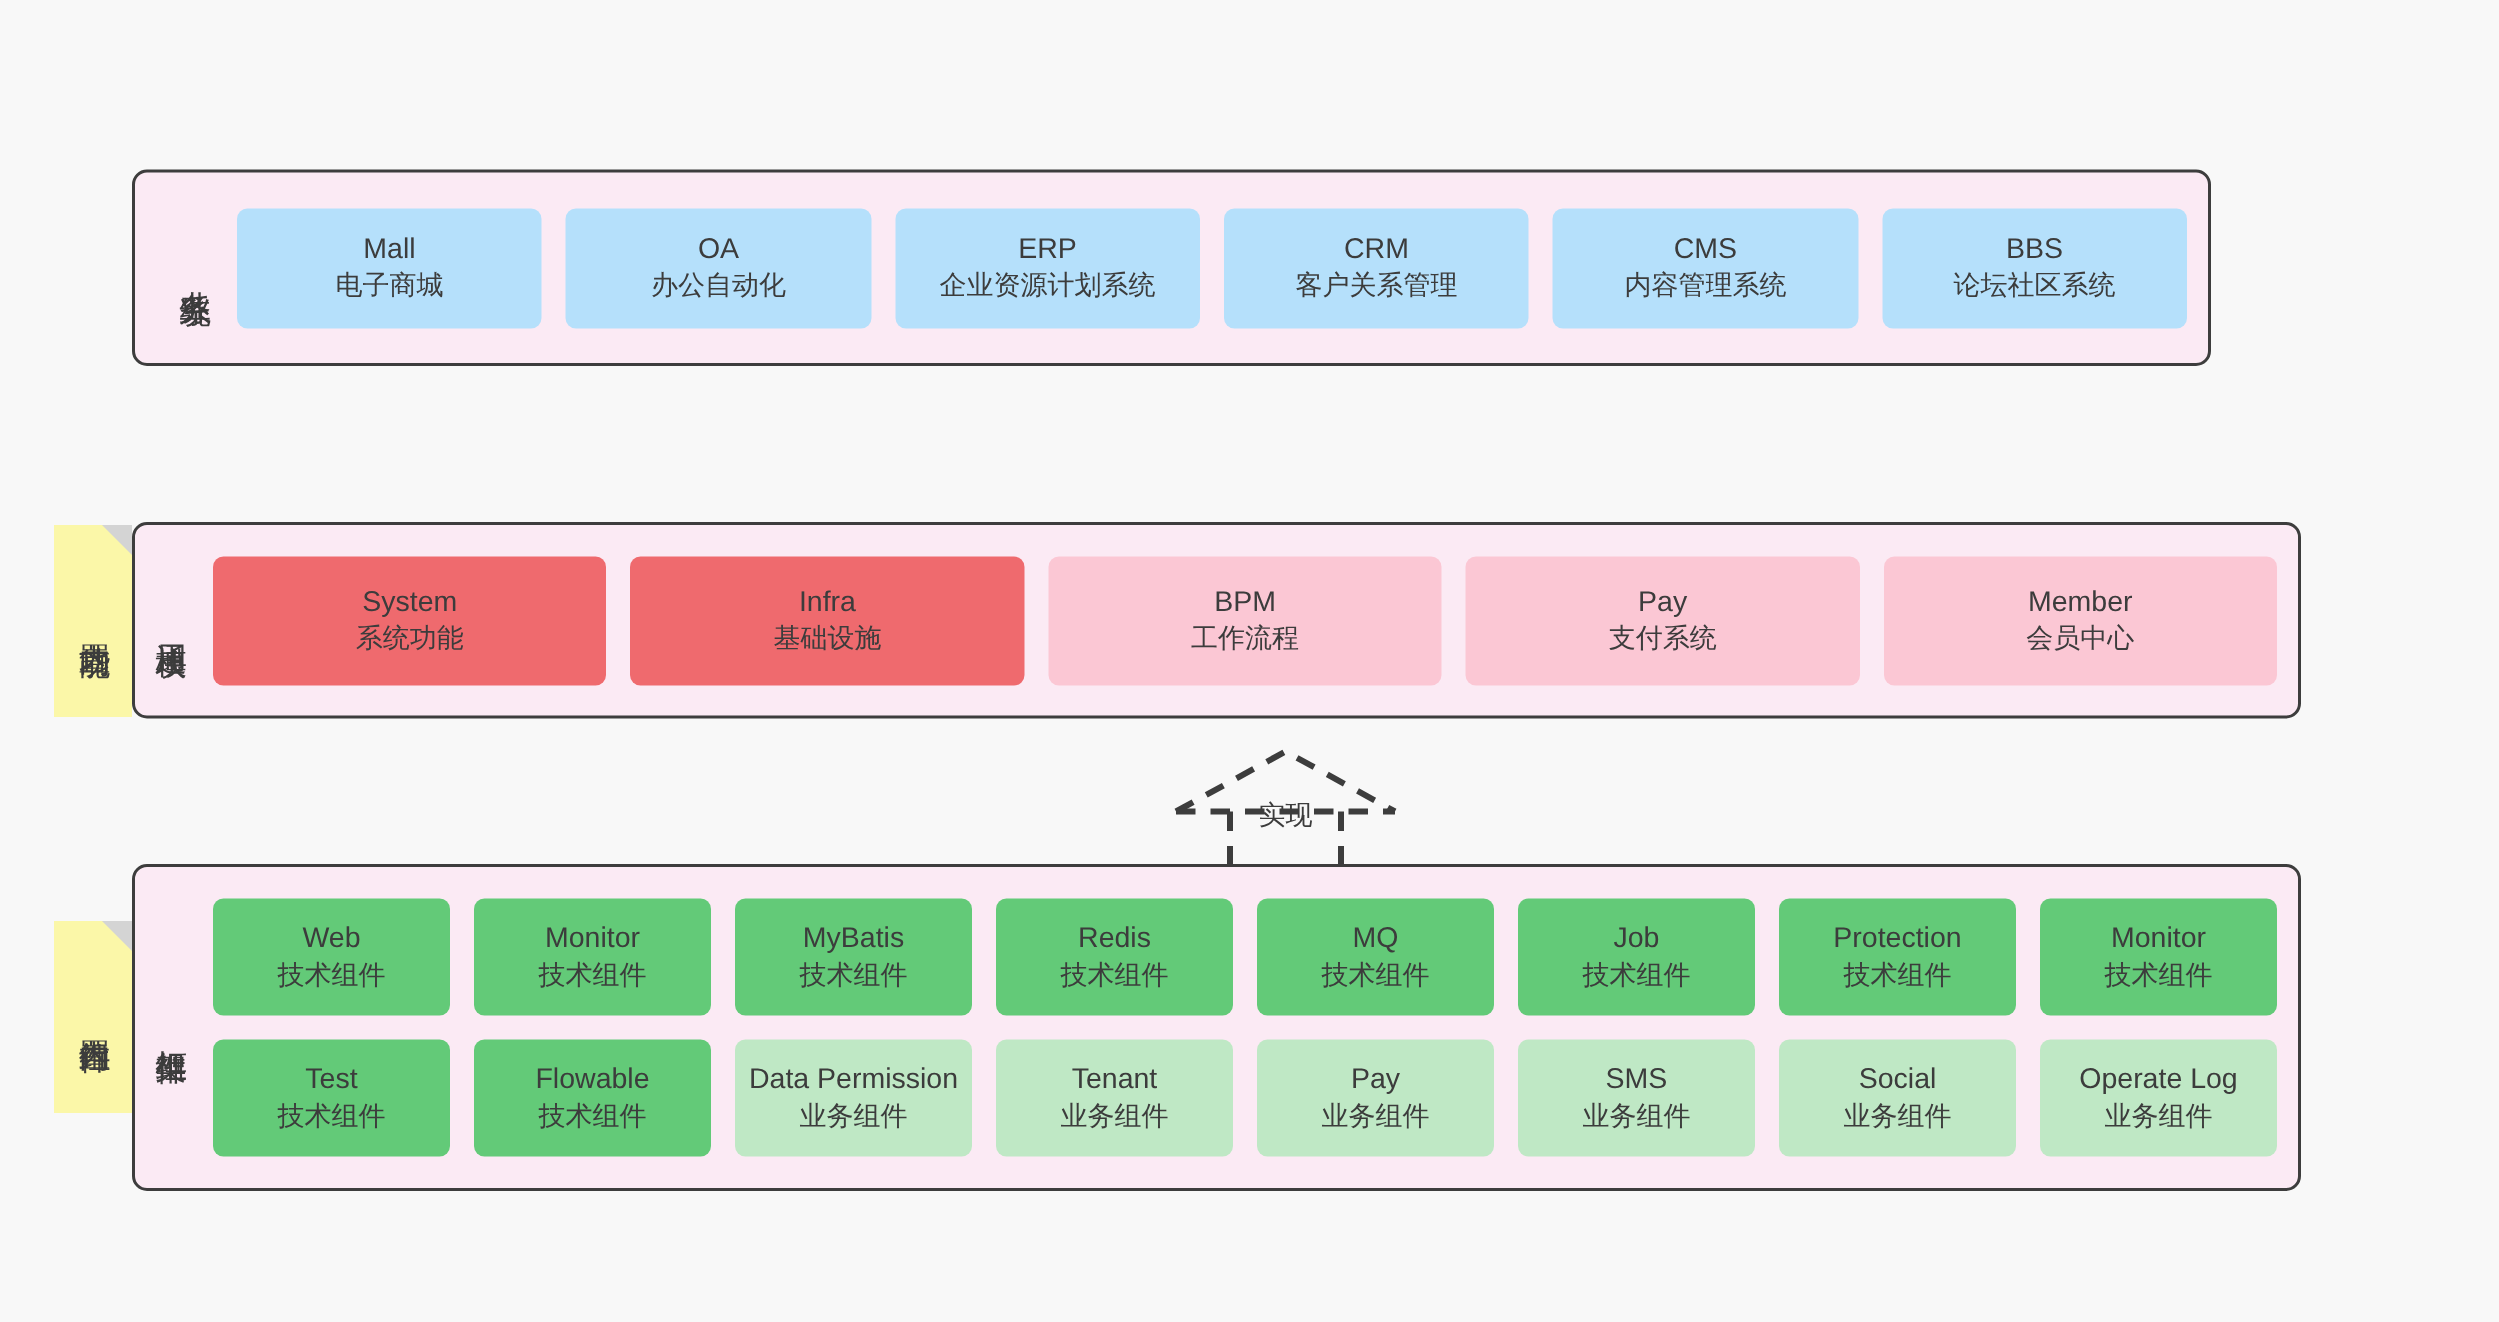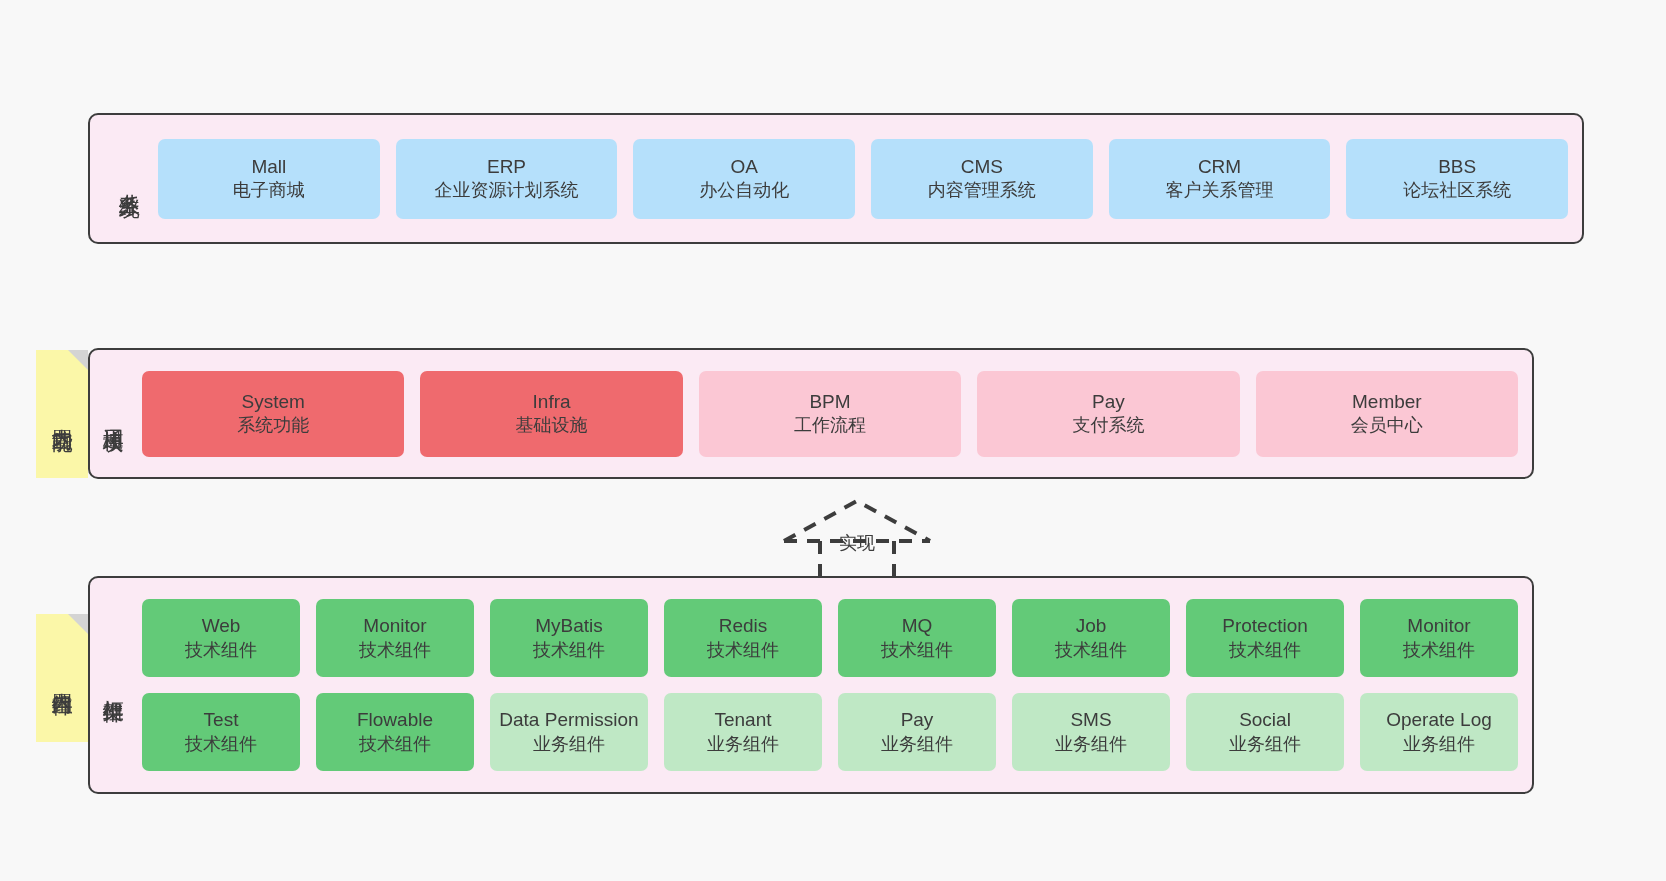--- a/index.html
+++ b/index.html
@@ -107,43 +107,43 @@
     font-size: 18px;
     color: #3c3c3c;
     user-select: none;
   }
 </style>
 </head>
 <body>
 
 <div id="canvas">
 
-  <div class="layer" id="layer-0" style="left:88px; top:113px; width:1496px; height:131px;padding-left:16px;">
+  <div class="layer" id="layer-0" style="left:88px; top:113px; width:1386px; height:131px;padding-left:16px;">
     <div class="layer-title">业务系统</div>
     <div class="layer-body">
         <div class="card-row">
           <div class="card blue r1">
             <div class="t1">Mall</div>
             <div class="t2">电子商城</div>
           </div>
           <div class="card blue r1">
+            <div class="t1">OA</div>
+            <div class="t2">办公自动化</div>
+          </div>
+          <div class="card blue r1">
             <div class="t1">ERP</div>
             <div class="t2">企业资源计划系统</div>
           </div>
           <div class="card blue r1">
-            <div class="t1">OA</div>
-            <div class="t2">办公自动化</div>
+            <div class="t1">CRM</div>
+            <div class="t2">客户关系管理</div>
           </div>
           <div class="card blue r1">
             <div class="t1">CMS</div>
             <div class="t2">内容管理系统</div>
-          </div>
-          <div class="card blue r1">
-            <div class="t1">CRM</div>
-            <div class="t2">客户关系管理</div>
           </div>
           <div class="card blue r1">
             <div class="t1">BBS</div>
             <div class="t2">论坛社区系统</div>
           </div>
         </div>
       </div>
   </div>
 
 

